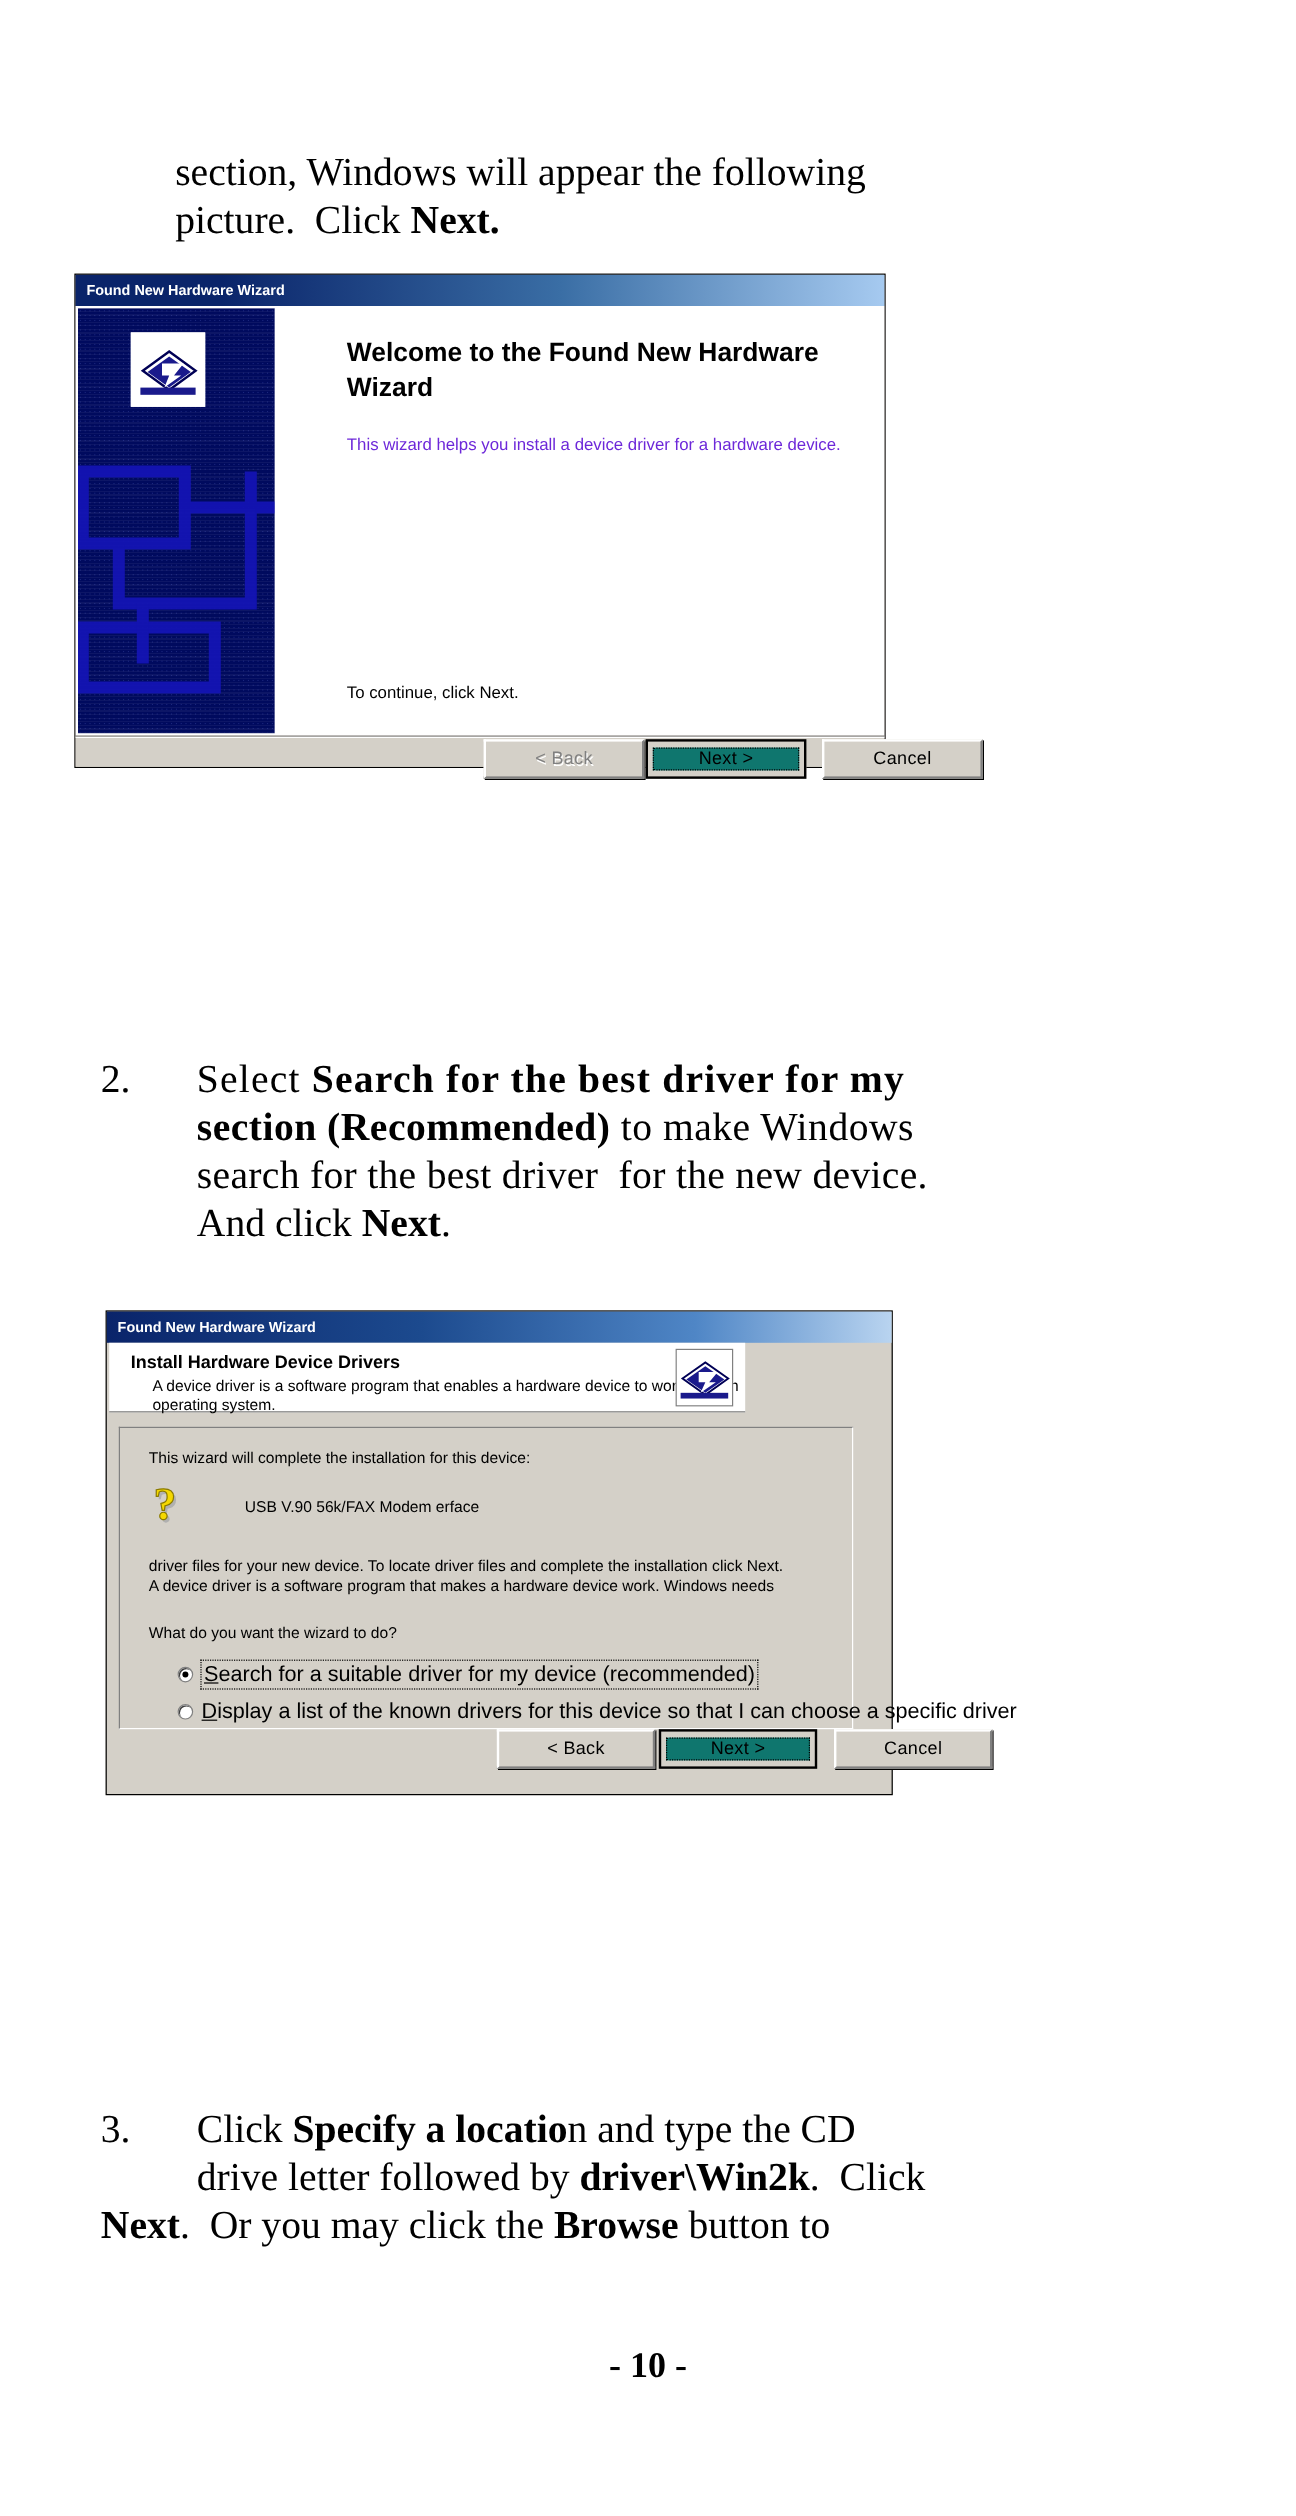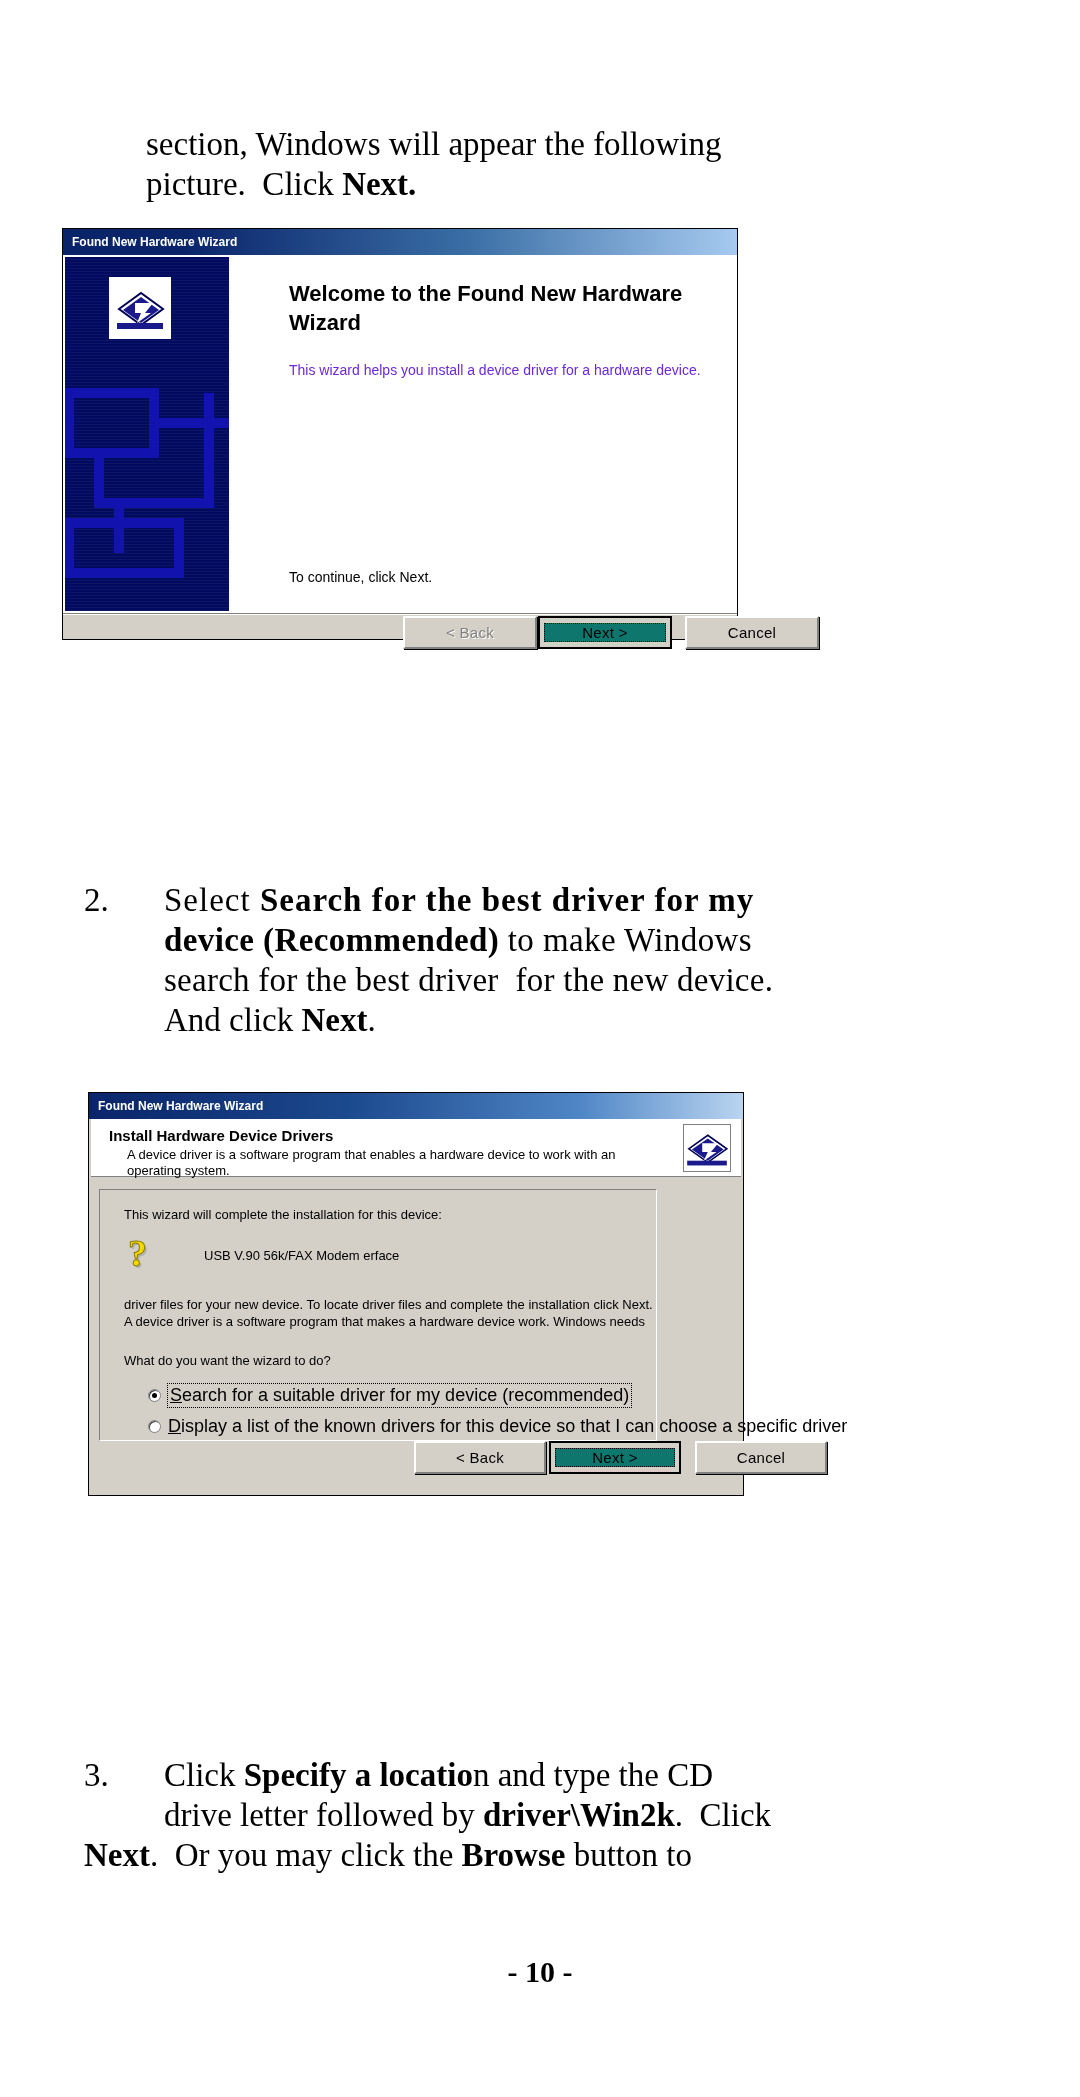--- a/index.html
+++ b/index.html
@@ -211,21 +211,21 @@
     position: absolute;
     left: 88px;
     top: 1092px;
     width: 656px;
     height: 195px;
   }
   .dlg2-head {
     position: absolute;
     left: 2px;
     top: 26px;
-    width: 650px;
+    width: 530px;
     height: 58px;
     background: #ffffff;
     border-bottom: 1px solid #808080;
     box-sizing: border-box;
   }
   .dlg2-head-title {
     position: absolute;
     left: 18px;
     top: 8px;
     font-size: 15px;
@@ -248,21 +248,21 @@
     width: 48px;
     height: 48px;
     background: #ffffff;
     border: 1px solid #808080;
     box-sizing: border-box;
   }
   .dlg2-content {
     position: absolute;
     left: 10px;
     top: 96px;
-    width: 558px;
+    width: 612px;
     height: 250px;
     background: #d4d0c8;
     border-top: 1px solid #808080;
     border-left: 1px solid #808080;
     border-right: 1px solid #ffffff;
     border-bottom: 1px solid #ffffff;
     box-sizing: border-box;
   }
   .c-line { position: absolute; font-size: 13px; line-height: 17px; color: #000; }
   .c-text-1 { left: 24px; top: 16px; }
@@ -385,21 +385,21 @@
   <div class="btn" style="left:622px; top:387px; width:134px;">
     <span>Cancel</span>
   </div>
 </div>
 
 <div class="doc-para" style="left:84px; top:880px; width:920px;">
   <div class="para-indent-wrap">
     <div class="para-num">2.</div>
     <div class="para-body">
       <span class="line" style="letter-spacing:1.0px;"><span>Select </span><b>Search for the best driver for my</b></span>
-      <span class="line" style="letter-spacing:0.4px;"><b>device (Recommended)</b><span> to make Windows</span></span>
+      <span class="line" style="letter-spacing:0.4px;"><b>section (Recommended)</b><span> to make Windows</span></span>
       <span class="line" style="letter-spacing:0.25px;">search for the best driver  for the new device.</span>
       <span class="line"><span>And click </span><b>Next</b><span>.</span></span>
     </div>
   </div>
 </div>
 
 <div class="win-dialog dlg2-real" style="height:404px;">
 
   <div class="titlebar titlebar-2">
     <span>Found New Hardware Wizard</span>

